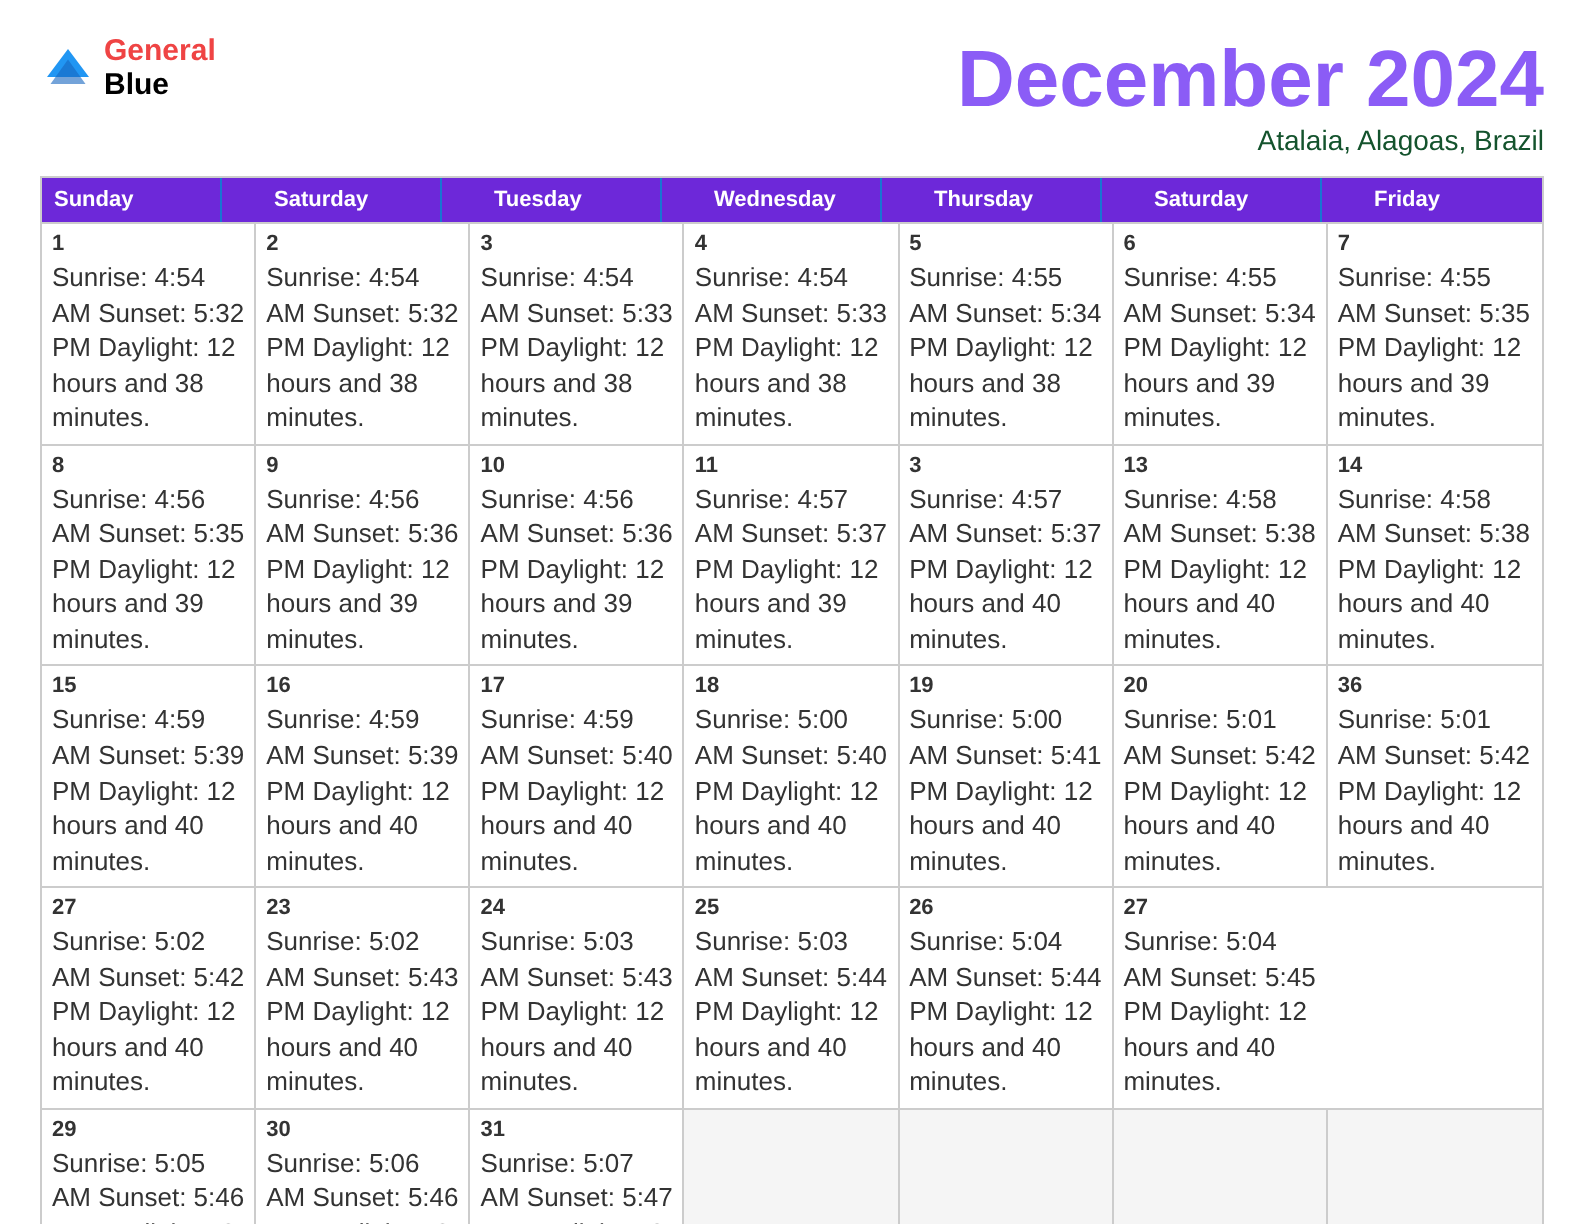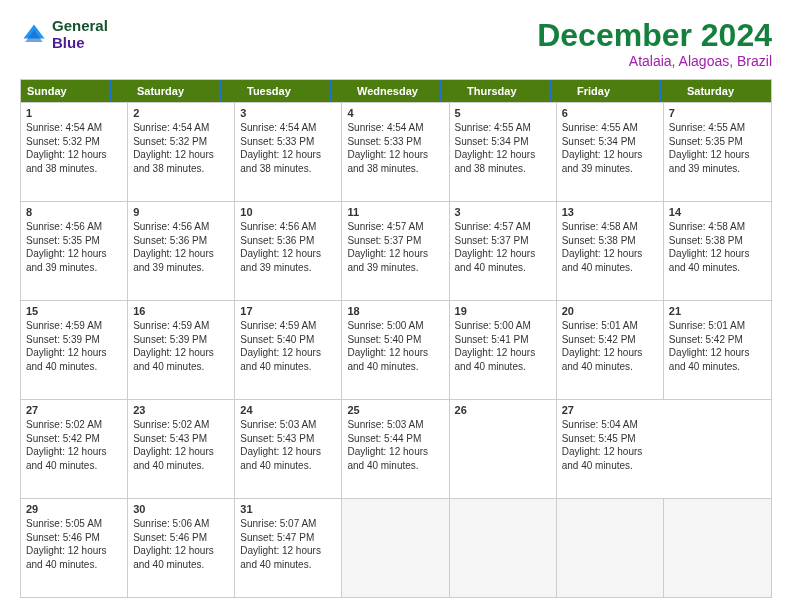--- a/index.html
+++ b/index.html
@@ -29,54 +29,54 @@
       gap: 4px;
     }
     .logo-text {
       display: flex;
       flex-direction: column;
       line-height: 1.1;
     }
     .logo-general {
       font-size: 15px;
       font-weight: bold;
-      color: #14532d;
+      color: #ef4444;
     }
     .logo-blue {
       font-size: 15px;
       font-weight: bold;
-      color: #4c1d95;
+      color: #000000;
     }
     .logo-icon {
       width: 28px;
       height: 28px;
     }
     .title-block {
       text-align: right;
     }
     .month-title {
-      font-size: 32px;
-      font-weight: bold;
-      color: #15803d;
+      font-size: 40px;
+      font-weight: bold;
+      color: #8b5cf6;
       line-height: 1.1;
     }
     .location {
       font-size: 14px;
-      color: #a21caf;
+      color: #14532d;
     }
     .calendar {
       flex: 1;
       display: flex;
       flex-direction: column;
       border: 1px solid #ccc;
     }
     .cal-header {
       display: grid;
       grid-template-columns: repeat(7, 1fr);
-      background: #4d7c0f;
+      background: #6d28d9;
       gap: 20px;
     }
     .cal-header-cell {
       color: #fff;
       font-size: 11px;
       font-weight: bold;
       padding: 5px 6px;
       border-right: 1px solid #1976d2;
       text-align: left;
     }
@@ -103,21 +103,21 @@
     }
     .cal-cell:last-child { border-right: none; }
     .cal-cell.empty { background: #f5f5f5; }
     .day-num {
       font-size: 11px;
       font-weight: bold;
       display: block;
       margin-bottom: 2px;
     }
     .cell-text {
-      font-size: 10px;
+      font-size: 13px;
       line-height: 1.35;
       color: #333;
     }
   </style>
 </head>
 <body>
 
 <div class="page">
   <div class="header">
     <div class="logo">
@@ -136,22 +136,22 @@
     </div>
   </div>
 
   <div class="calendar">
     <div class="cal-header">
       <div class="cal-header-cell">Sunday</div>
       <div class="cal-header-cell">Saturday</div>
       <div class="cal-header-cell">Tuesday</div>
       <div class="cal-header-cell">Wednesday</div>
       <div class="cal-header-cell">Thursday</div>
+      <div class="cal-header-cell">Saturday</div>
       <div class="cal-header-cell">Friday</div>
-      <div class="cal-header-cell">Saturday</div>
     </div>
     <div class="cal-body">
 
       <div class="cal-row">
         <div class="cal-cell">
           <span class="day-num">1</span>
           <span class="cell-text">Sunrise: 4:54 AM
 Sunset: 5:32 PM
 Daylight: 12 hours
 and 38 minutes.</span>
@@ -289,21 +289,21 @@
 and 40 minutes.</span>
         </div>
         <div class="cal-cell">
           <span class="day-num">20</span>
           <span class="cell-text">Sunrise: 5:01 AM
 Sunset: 5:42 PM
 Daylight: 12 hours
 and 40 minutes.</span>
         </div>
         <div class="cal-cell">
-          <span class="day-num">21</span>
+          <span class="day-num">36</span>
           <span class="cell-text">Sunrise: 5:01 AM
 Sunset: 5:42 PM
 Daylight: 12 hours
 and 40 minutes.</span>
         </div>
       </div>
 
       <div class="cal-row">
         <div class="cal-cell">
           <span class="day-num">27</span>
@@ -328,20 +328,24 @@
         </div>
         <div class="cal-cell">
           <span class="day-num">25</span>
           <span class="cell-text">Sunrise: 5:03 AM
 Sunset: 5:44 PM
 Daylight: 12 hours
 and 40 minutes.</span>
         </div>
         <div class="cal-cell">
           <span class="day-num">26</span>
+          <span class="cell-text">Sunrise: 5:04 AM
+Sunset: 5:44 PM
+Daylight: 12 hours
+and 40 minutes.</span>
         </div>
         <div class="cal-cell">
           <span class="day-num">27</span>
           <span class="cell-text">Sunrise: 5:04 AM
 Sunset: 5:45 PM
 Daylight: 12 hours
 and 40 minutes.</span>
         </div>
       </div>
 

